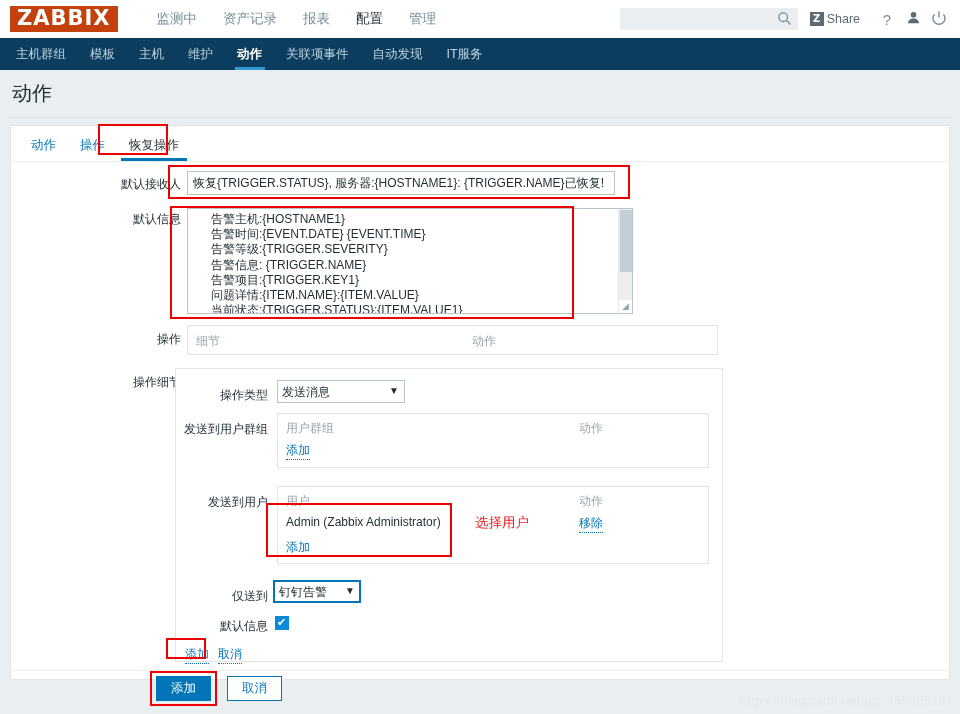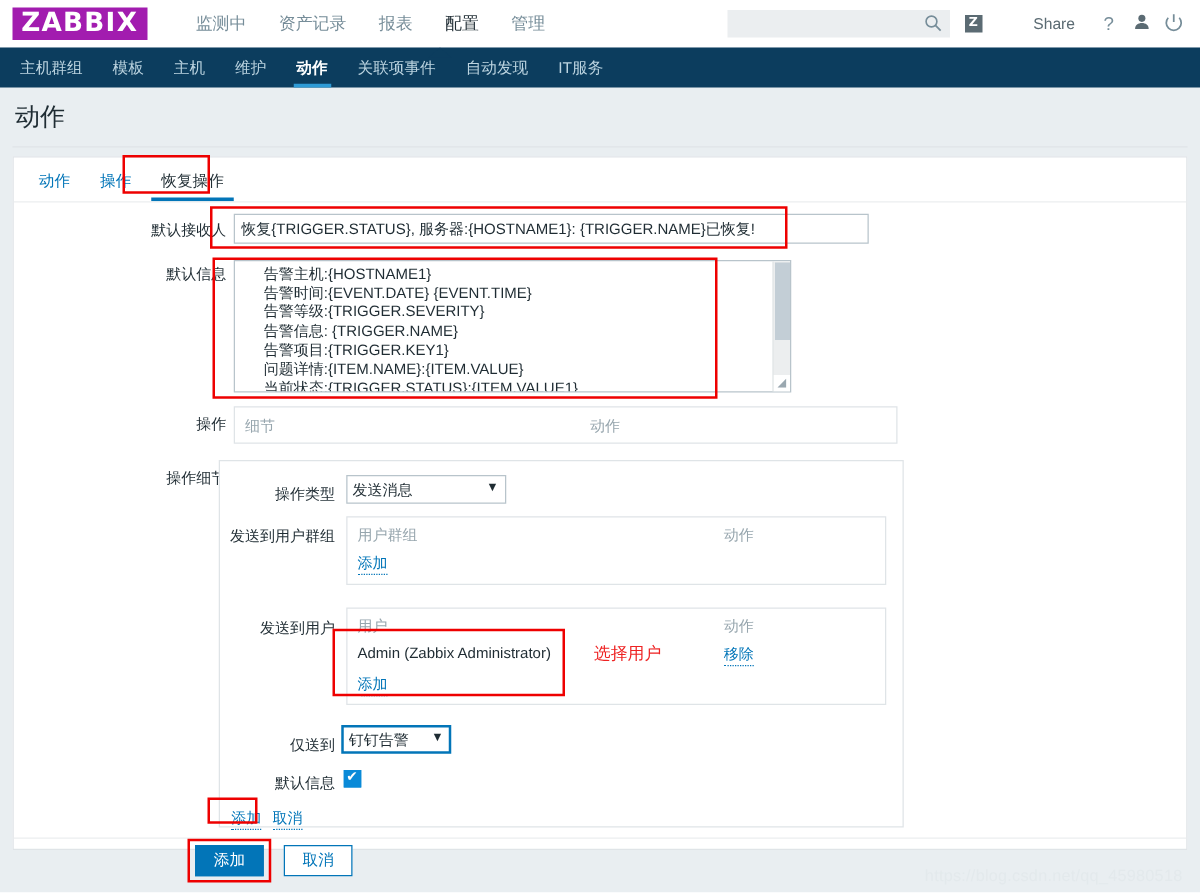--- a/index.html
+++ b/index.html
@@ -14,21 +14,21 @@
     color: #1f2c33;
   }
   .page { position: relative; width: 960px; height: 714px; background: #e9eef1; }
 
   
   .topbar {
     position: absolute; left: 0; top: 0; width: 960px; height: 38px;
     background: #ffffff; display: flex; align-items: center;
   }
   .logo {
-    margin-left: 10px; background: #a21caf; color: #ffffff;
+    margin-left: 10px; background: #c2410c; color: #ffffff;
     font-family: "DejaVu Sans", sans-serif;
     font-weight: bold; font-size: 21px; letter-spacing: 1px;
     padding: 1px 7px 3px 7px; line-height: 22px;
   }
   .mainmenu { display: flex; align-items: center; margin-left: 26px; height: 38px; }
   .mainmenu .mi {
     color: #768d99; font-size: 13.5px; padding: 0 13px; line-height: 38px;
     cursor: pointer; position: relative; white-space: nowrap; text-align: center;
   }
   .mainmenu .mi.selected { color: #1f2c33; }
@@ -45,21 +45,21 @@
     height: 20px; margin-left: 6px; font-size: 12px; color: #1f2c33;
     font-family: "Liberation Sans", sans-serif;
   }
   .searchbox .s-ico { position: absolute; right: 6px; top: 3px; }
   .share-btn { display: flex; align-items: center; margin-right: 14px; cursor: pointer; }
   .share-sq {
     width: 14px; height: 14px; background: #5b6b73; color: #fff;
     font-size: 10px; font-weight: bold; line-height: 14px; text-align: center;
     font-family: "DejaVu Sans", sans-serif; margin-right: 3px;
   }
-  .share-txt { color: #5b6b73; font-size: 12.5px; margin-left: 38px; }
+  .share-txt { color: #5b6b73; font-size: 12.5px; }
   .h-ico { width: 26px; text-align: center; color: #768d99; cursor: pointer; }
 
   
   .subnav {
     position: absolute; left: 0; top: 38px; width: 960px; height: 32px;
     background: #0c3d5e; display: flex; align-items: center;
   }
   .subnav .si {
     color: #bcd4e0; font-size: 12.5px; padding: 0 12px; line-height: 32px;
     cursor: pointer; position: relative; white-space: nowrap;
@@ -264,21 +264,21 @@
   <div class="form-card">
 
     <div class="tabs">
       <div class="tab">动作</div>
       <div class="tab">操作</div>
       <div class="tab active">恢复操作</div>
     </div>
     <div class="tab-divider"></div>
 
     <div class="flabel" style="left:20px; top:50px; width:150px;">默认接收人</div>
-    <input class="txt" type="text" style="position: absolute; left: 176px; top: 45px; width: 508px;" value="恢复{TRIGGER.STATUS}, 服务器:{HOSTNAME1}: {TRIGGER.NAME}已恢复!">
+    <input class="txt" type="text" style="position: absolute; left: 176px; top: 45px; width: 428px;" value="恢复{TRIGGER.STATUS}, 服务器:{HOSTNAME1}: {TRIGGER.NAME}已恢复!">
 
     <div class="flabel" style="left:20px; top:85px; width:150px;">默认信息</div>
     <div class="ta-wrap" style="left:176px; top:82px; width:446px; height:106px;">
       <textarea class="ta" style="position: absolute; left: 0px; top: 0px; width: 446px; height: 106px; padding-left: 23px;">告警主机:{HOSTNAME1}
 告警时间:{EVENT.DATE} {EVENT.TIME}
 告警等级:{TRIGGER.SEVERITY}
 告警信息: {TRIGGER.NAME}
 告警项目:{TRIGGER.KEY1}
 问题详情:{ITEM.NAME}:{ITEM.VALUE}
 当前状态:{TRIGGER.STATUS}:{ITEM.VALUE1}</textarea>

